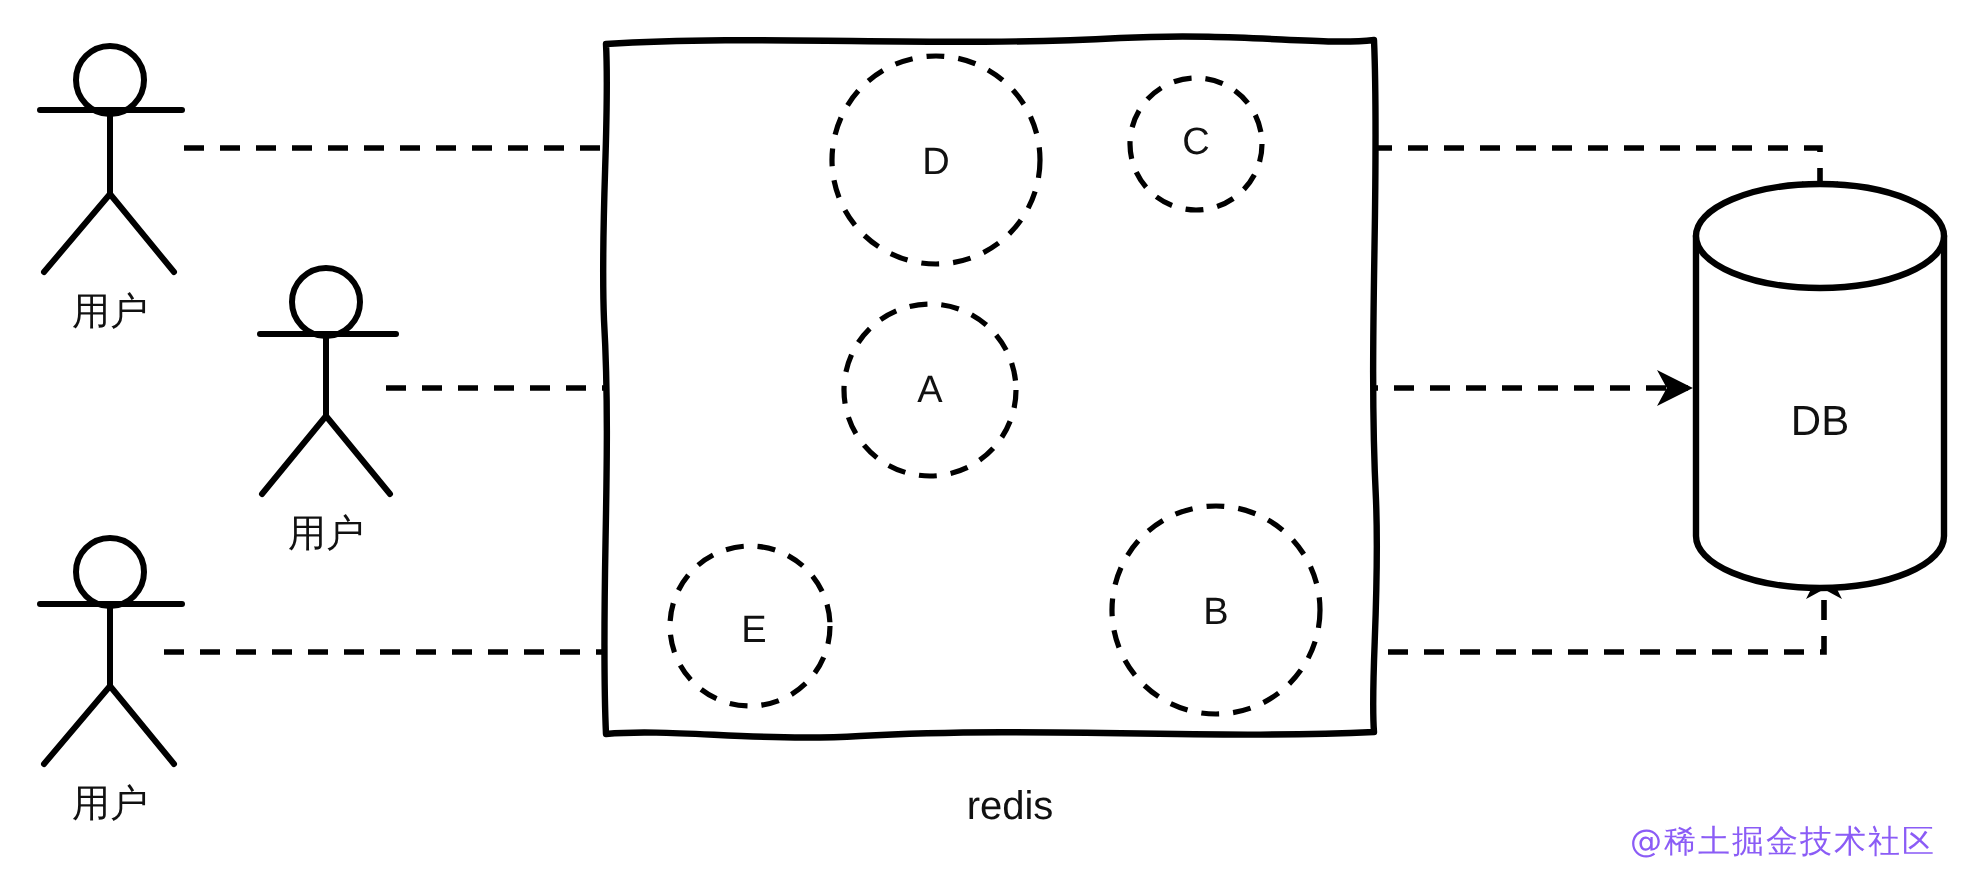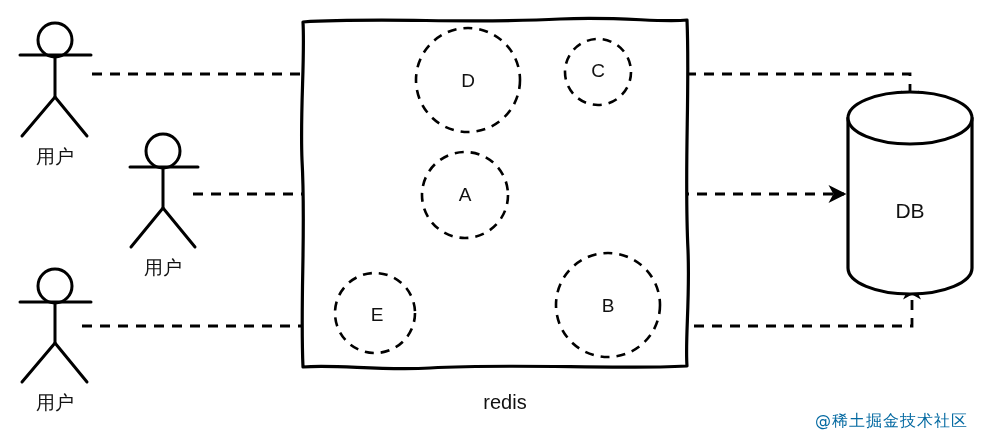--- a/index.html
+++ b/index.html
@@ -81,21 +81,21 @@
     fill: #111111;
     text-anchor: middle;
     dominant-baseline: middle;
   }
   .watermark {
     position: absolute;
     right: 14px;
     bottom: 10px;
     font-family: "DejaVu Sans", "Liberation Sans", sans-serif;
     font-size: 16px;
-    color: #0369a1;
+    color: #8b5cf6;
     letter-spacing: 1px;
     user-select: none;
     white-space: nowrap;
   }
 </style>
 </head>
 <body>
 
 <div id="canvas-wrap">
 

